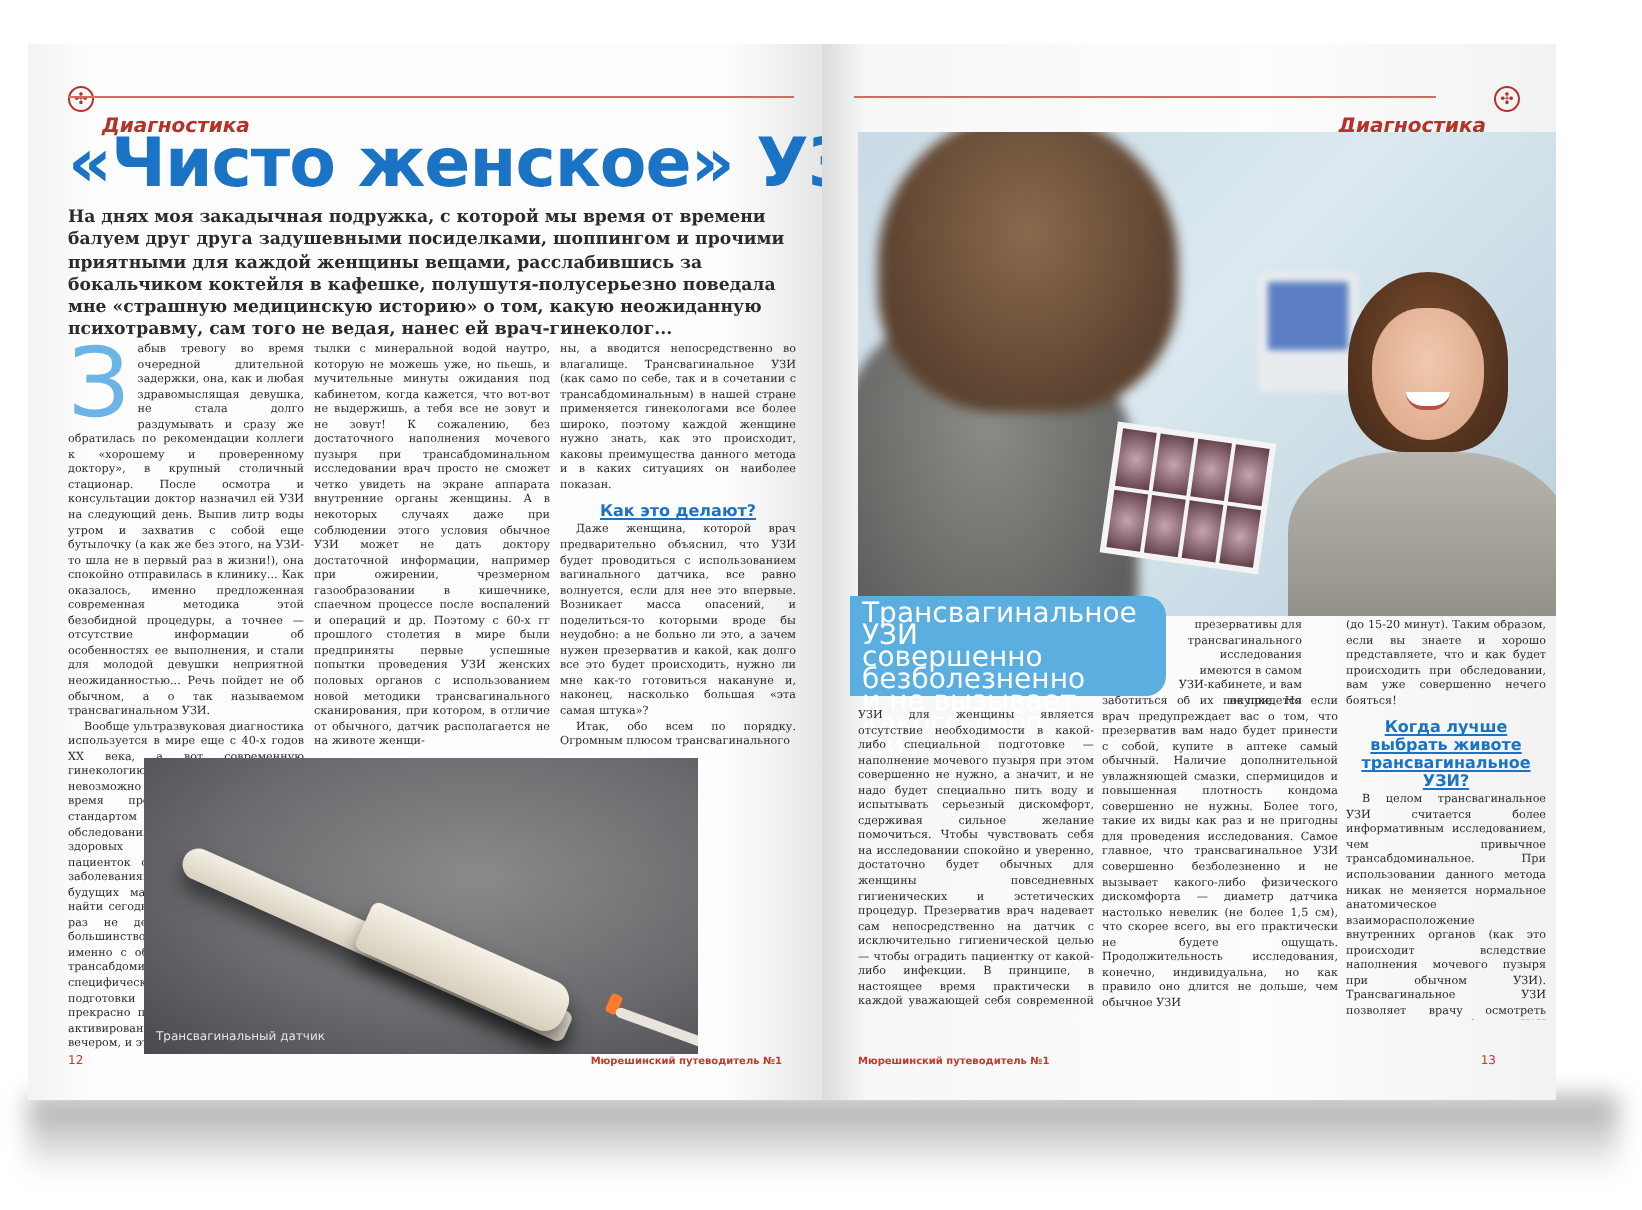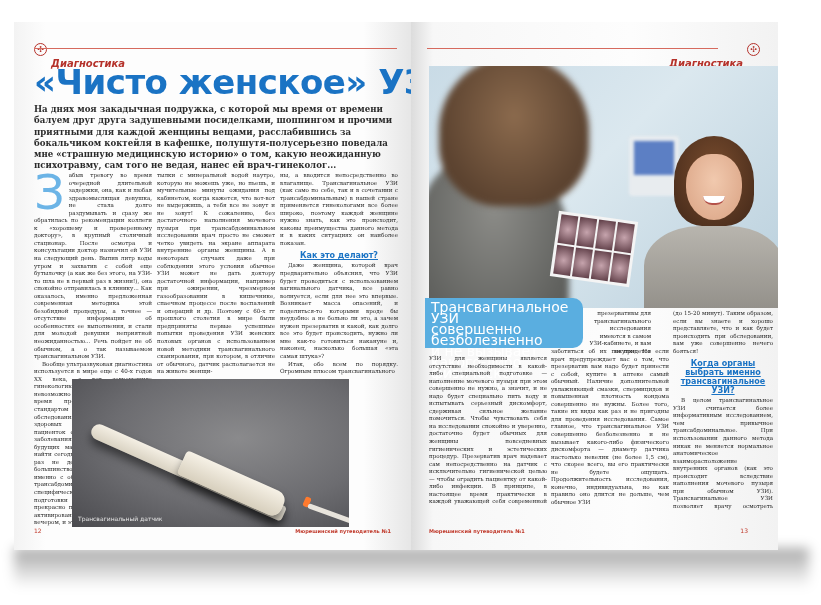--- a/index.html
+++ b/index.html
@@ -138,19 +138,19 @@
   <div class="col" style="left:18px; top:333px; width:118px; height:150px; overflow:hidden;">
     <p class="para first">УЗИ для женщины является отсутствие необходимости в какой-либо специальной подготовке — наполнение мочевого пузыря при этом совершенно не нужно, а значит, и не надо будет специально пить воду и испытывать серьезный дискомфорт, сдерживая сильное желание помочиться. Чтобы чувствовать себя на исследовании спокойно и уверенно, достаточно будет обычных для женщины повседневных гигиенических и эстетических процедур. Презерватив врач надевает сам непосредственно на датчик с исключительно гигиенической целью — чтобы оградить пациентку от какой-либо инфекции. В принципе, в настоящее время практически в каждой уважающей себя современной гинекологической клинике</p>
   </div>
 
   <div class="col" style="left:140px; top:326px; width:118px; height:158px; overflow:hidden;">
     <p class="para first">заботиться об их покупке. Но если врач предупреждает вас о том, что презерватив вам надо будет принести с собой, купите в аптеке самый обычный. Наличие дополнительной увлажняющей смазки, спермицидов и повышенная плотность кондома совершенно не нужны. Более того, такие их виды как раз и не пригодны для проведения исследования. Самое главное, что трансвагинальное УЗИ совершенно безболезненно и не вызывает какого-либо физического дискомфорта — диаметр датчика настолько невелик (не более 1,5 см), что скорее всего, вы его практически не будете ощущать. Продолжительность исследования, конечно, индивидуальна, но как правило оно длится не дольше, чем обычное УЗИ</p>
   </div>
 
   <div class="col" style="left:262px; top:288px; width:100px; height:200px; overflow:hidden;">
     <p class="para first">(до 15-20 минут). Таким образом, если вы знаете и хорошо представляете, что и как будет происходить при обследовании, вам уже совершенно нечего бояться!</p>
-    <div class="sub">Когда органы выбрать именно трансвагинальное УЗИ?</div>
+    <div class="sub">Когда лучше выбрать животе трансвагинальное УЗИ?</div>
     <p class="para">В целом трансвагинальное УЗИ считается более информативным исследованием, чем привычное трансабдоминальное. При использовании данного метода никак не меняется нормальное анатомическое взаиморасположение внутренних органов (как это происходит вследствие наполнения мочевого пузыря при обычном УЗИ). Трансвагинальное УЗИ позволяет врачу осмотреть недоступную при обычном УЗИ противоположную поверхность матки, более точно изучать циклы овуляции, а также диагностировать беременность в наиболее ранние сроки (уже от 2-2,5 недель!). Чувствительность трансвагиналь-</p>
   </div>
 
   <div class="page-num">13</div>
   <div class="footer-mag">Мюрешинский путеводитель №1</div>
 </div>
 
 </body></html>

